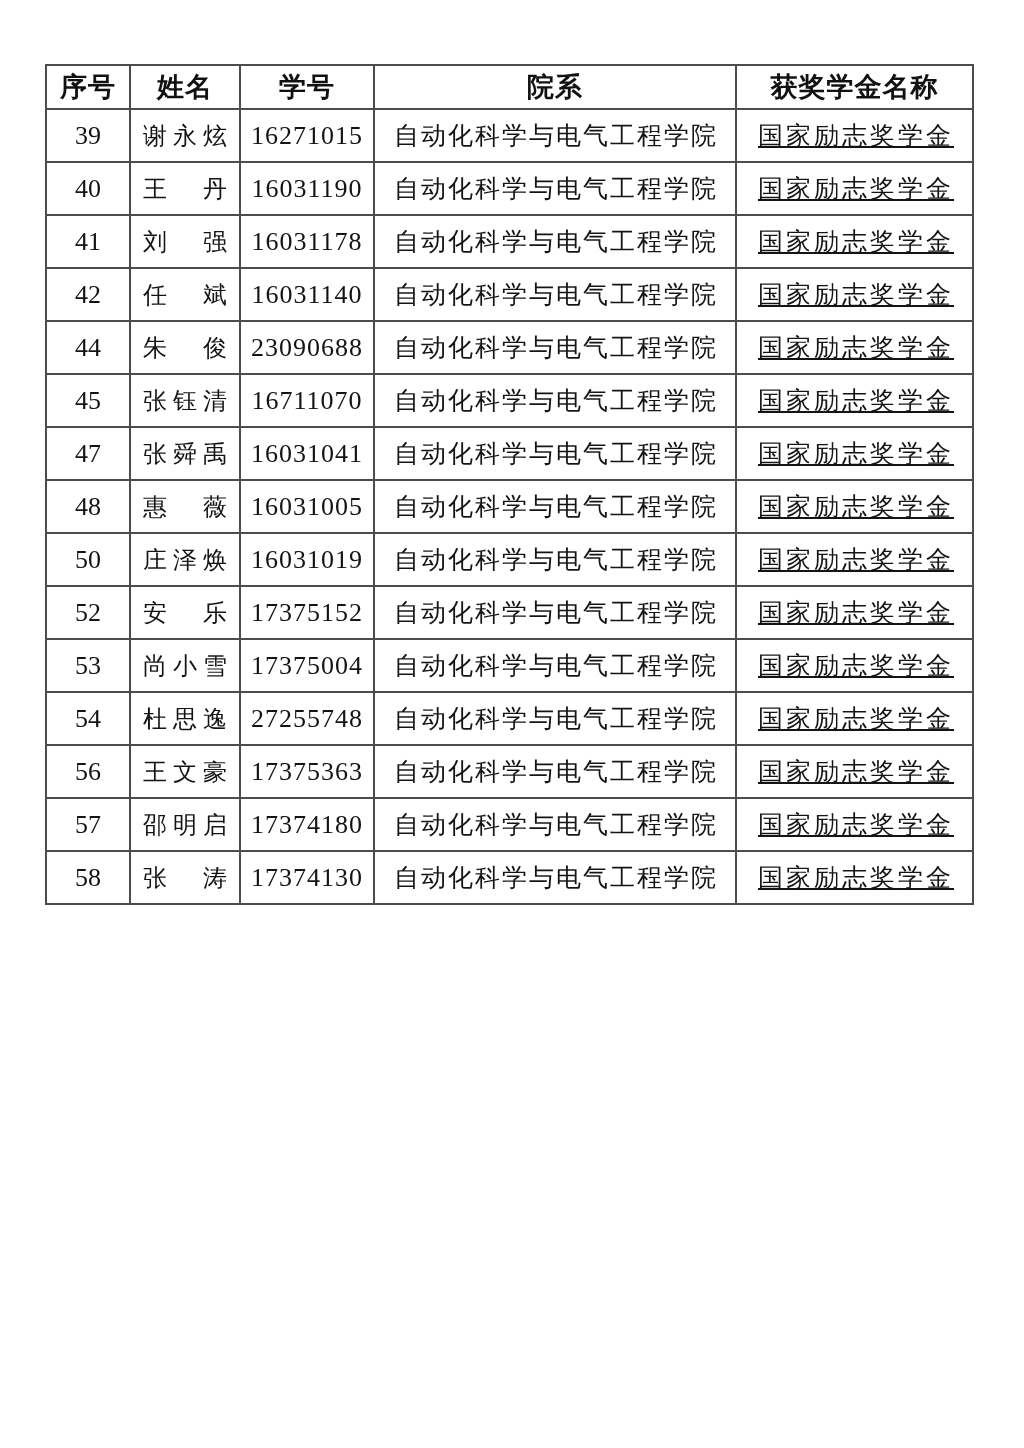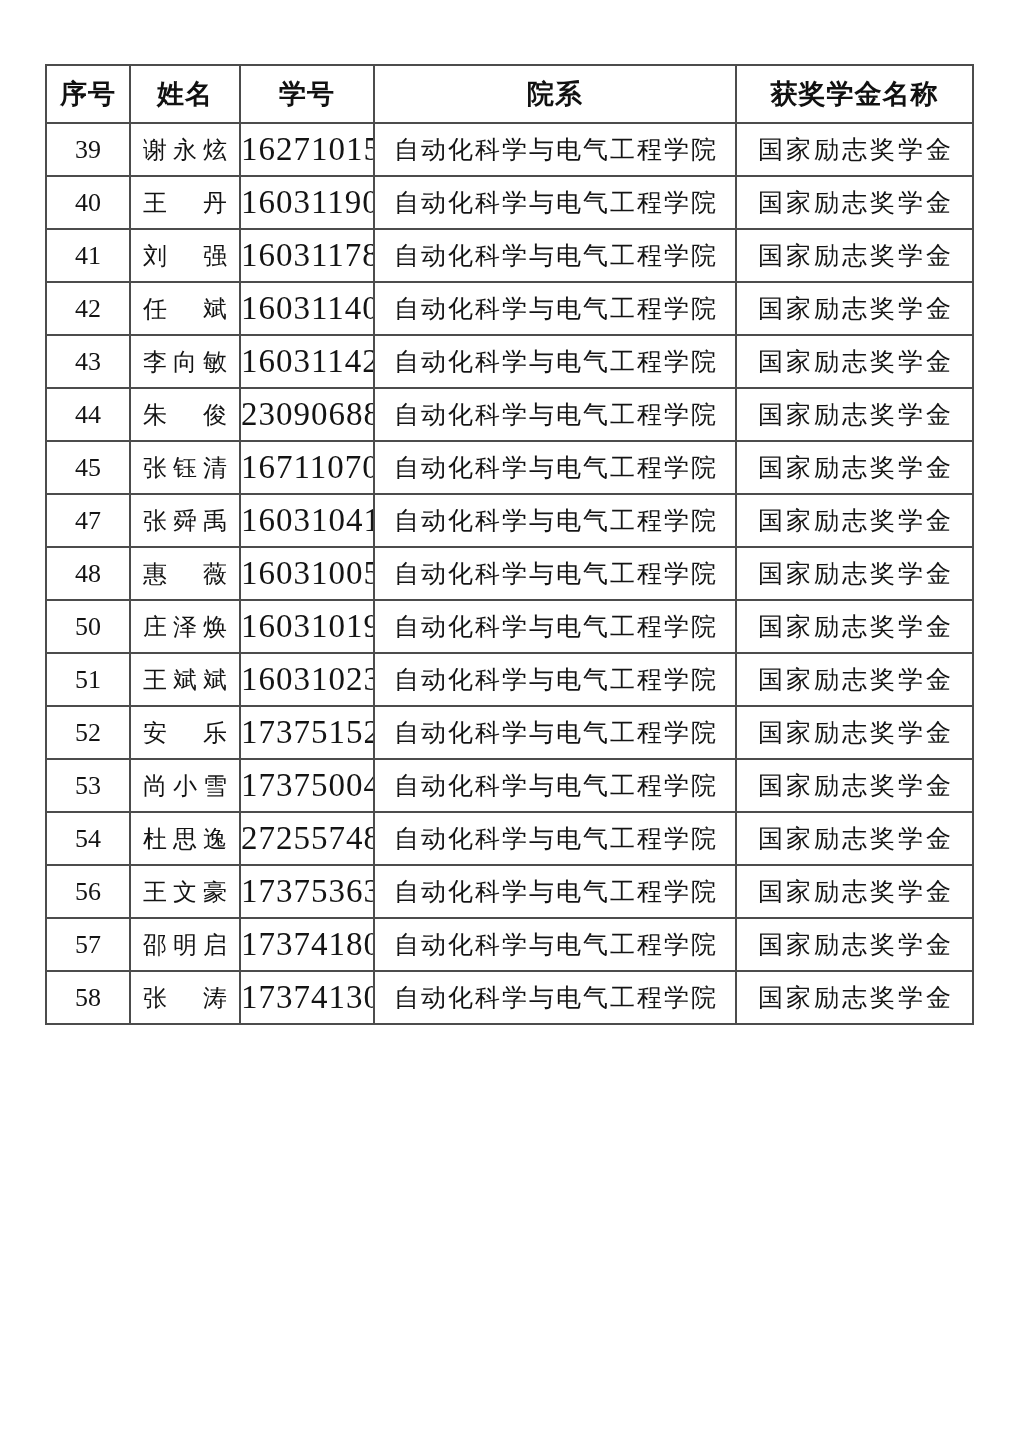--- a/index.html
+++ b/index.html
@@ -26,34 +26,34 @@
   }
   .award-table th,
   .award-table td {
     border: 2px solid #4c4c4c;
     text-align: center;
     vertical-align: middle;
     padding: 0;
     overflow: hidden;
     white-space: nowrap;
   }
-  .award-table thead tr { height: 58px; }
+  .award-table thead tr { height: 44px; }
   .award-table tbody tr { height: 53px; }
   .award-table th {
     font-family: "Liberation Sans", "DejaVu Sans", sans-serif;
     font-weight: bold;
     font-size: 27px;
     letter-spacing: 1px;
     color: #111111;
   }
   td.c0 { font-size: 26px; }                                  
   td.c1 { font-size: 24px; letter-spacing: 6px; text-indent: 6px; border-radius: 16px; }  
-  td.c2 { font-size: 33px; letter-spacing: 1px; }             
+  td.c2 { font-size: 26px; letter-spacing: 1px; }             
   td.c3 { font-size: 25px; letter-spacing: 2px; text-indent: 2px; }  
-  td.c4 { font-size: 25px; letter-spacing: 3px; text-indent: 3px; }  
+  td.c4 { font-size: 25px; letter-spacing: 3px; text-indent: 3px; text-decoration: underline; }  
 </style>
 </head>
 <body>
 
 <div class="page">
   <table class="award-table">
     <colgroup>
       <col style="width:84px">
       <col style="width:110px">
       <col style="width:134px">
@@ -92,27 +92,20 @@
     <td class="c4">国家励志奖学金</td>
   </tr>
         <tr>
     <td class="c0">42</td>
     <td class="c1">任　斌</td>
     <td class="c2">16031140</td>
     <td class="c3">自动化科学与电气工程学院</td>
     <td class="c4">国家励志奖学金</td>
   </tr>
         <tr>
-    <td class="c0">43</td>
-    <td class="c1">李向敏</td>
-    <td class="c2">16031142</td>
-    <td class="c3">自动化科学与电气工程学院</td>
-    <td class="c4">国家励志奖学金</td>
-  </tr>
-        <tr>
     <td class="c0">44</td>
     <td class="c1">朱　俊</td>
     <td class="c2">23090688</td>
     <td class="c3">自动化科学与电气工程学院</td>
     <td class="c4">国家励志奖学金</td>
   </tr>
         <tr>
     <td class="c0">45</td>
     <td class="c1">张钰清</td>
     <td class="c2">16711070</td>
@@ -130,27 +123,20 @@
     <td class="c0">48</td>
     <td class="c1">惠　薇</td>
     <td class="c2">16031005</td>
     <td class="c3">自动化科学与电气工程学院</td>
     <td class="c4">国家励志奖学金</td>
   </tr>
         <tr>
     <td class="c0">50</td>
     <td class="c1">庄泽焕</td>
     <td class="c2">16031019</td>
-    <td class="c3">自动化科学与电气工程学院</td>
-    <td class="c4">国家励志奖学金</td>
-  </tr>
-        <tr>
-    <td class="c0">51</td>
-    <td class="c1">王斌斌</td>
-    <td class="c2">16031023</td>
     <td class="c3">自动化科学与电气工程学院</td>
     <td class="c4">国家励志奖学金</td>
   </tr>
         <tr>
     <td class="c0">52</td>
     <td class="c1">安　乐</td>
     <td class="c2">17375152</td>
     <td class="c3">自动化科学与电气工程学院</td>
     <td class="c4">国家励志奖学金</td>
   </tr>

